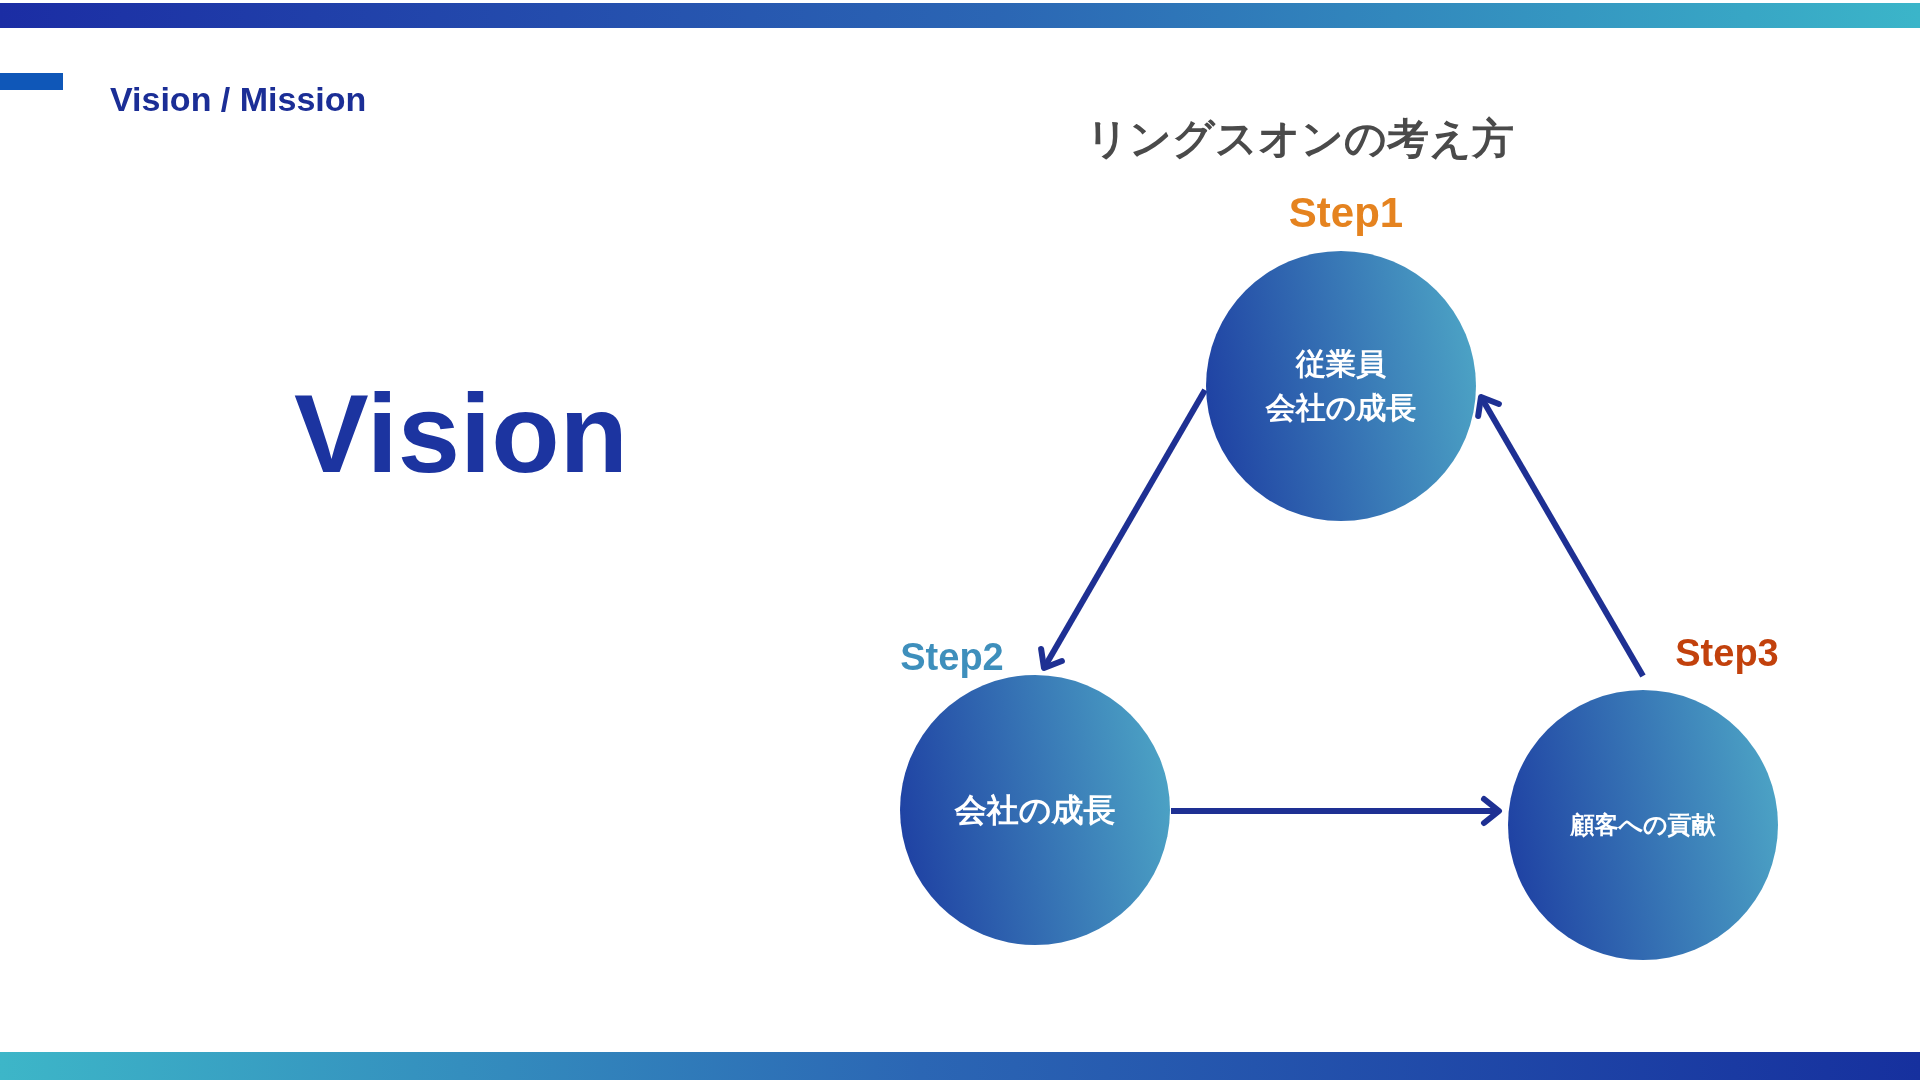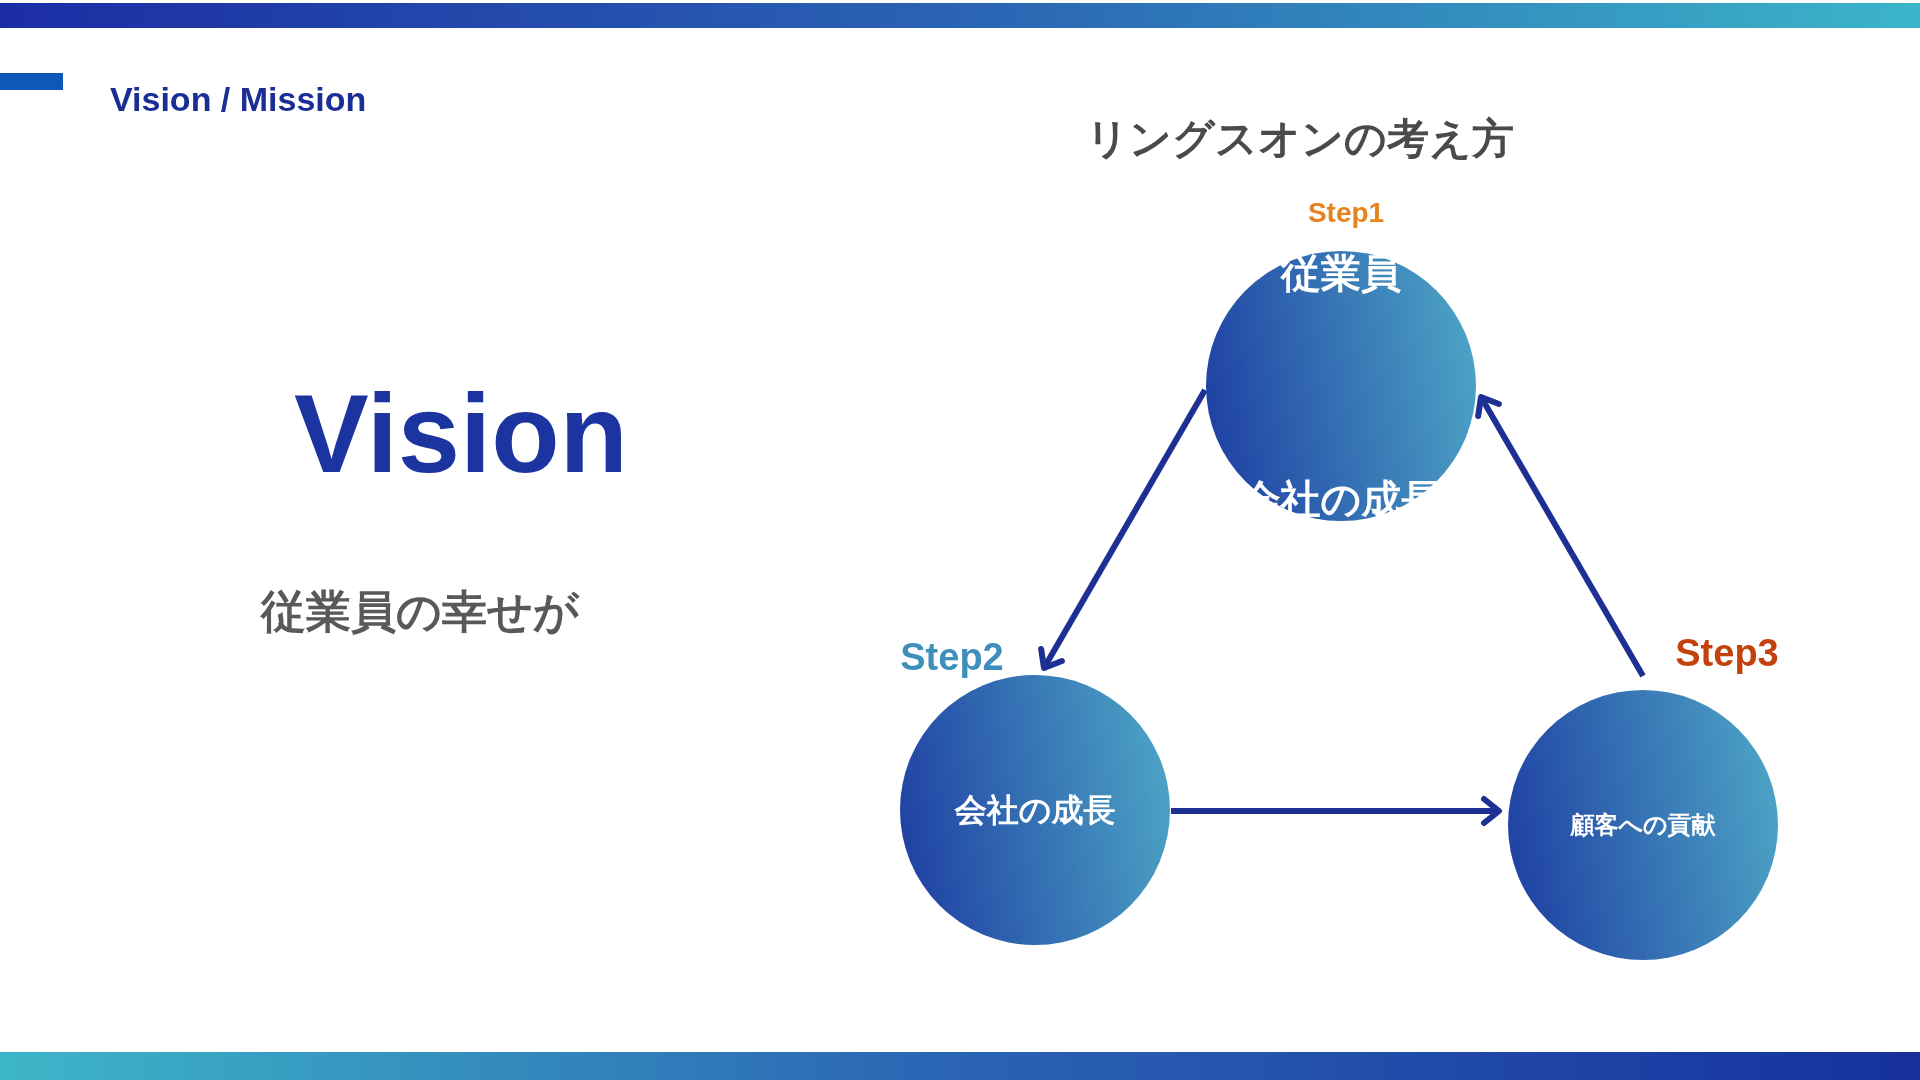--- a/index.html
+++ b/index.html
@@ -36,48 +36,48 @@
   }
   
   .diagram-title{
     position:absolute;left:1050px;top:114px;width:500px;text-align:center;
     font-size:42px;font-weight:bold;color:#4a4a4a;line-height:50px;white-space:nowrap;
   }
   .step-label{
     position:absolute;width:200px;text-align:center;
     font-weight:bold;white-space:nowrap;
   }
-  .step-label.s1{left:1246px;top:190px;font-size:28px;line-height:46px;}
+  .step-label.s1{left:1246px;top:190px;font-size:42px;line-height:46px;}
   .step-label.s2{left:852px;top:636px;font-size:38px;line-height:42px;}
   .step-label.s3{left:1627px;top:632px;font-size:38px;line-height:42px;}
   .circle{
     position:absolute;width:270px;height:270px;border-radius:50%;
     background:linear-gradient(80deg,#1c3ba1 0%,#4fa9c7 100%);
     display:flex;flex-direction:column;align-items:center;justify-content:center;
     color:#ffffff;font-weight:bold;text-align:center;
   }
-  .circle.c1{left:1206px;top:251px;font-size:40px;line-height:44px;justify-content:space-between;}
+  .circle.c1{left:1206px;top:251px;font-size:30px;line-height:44px;}
   .circle.c2{left:900px;top:675px;font-size:32px;line-height:40px;justify-content:center;}
   .circle.c3{left:1508px;top:690px;font-size:24px;line-height:40px;text-align:right;}
   .arrow-layer{
     position:absolute;left:0;top:0;width:1920px;height:1080px;pointer-events:none;
   }
 </style>
 </head>
 <body>
 
 <div class="top-bar"></div>
 <div class="bottom-bar"></div>
 
 <div class="header-dash"></div>
 <div class="header-title">Vision / Mission</div>
 
 <div class="vision-title">Vision</div>
 <div class="vision-subtitle">
-  <span>従業員の幸せが</span><br>
+  <br>
 </div>
 
 <div class="diagram-title">リングスオンの考え方</div>
 
 <svg class="arrow-layer" viewBox="0 0 1920 1080" xmlns="http://www.w3.org/2000/svg">
   <defs>
     <marker id="arrowhead" markerUnits="userSpaceOnUse" markerWidth="44" markerHeight="44" refX="22" refY="22" orient="auto">
       <polyline points="7,10 22,22 7,34" fill="none" stroke="#1E3093" stroke-width="6" stroke-linecap="round" stroke-linejoin="round"></polyline>
     </marker>
   </defs>

